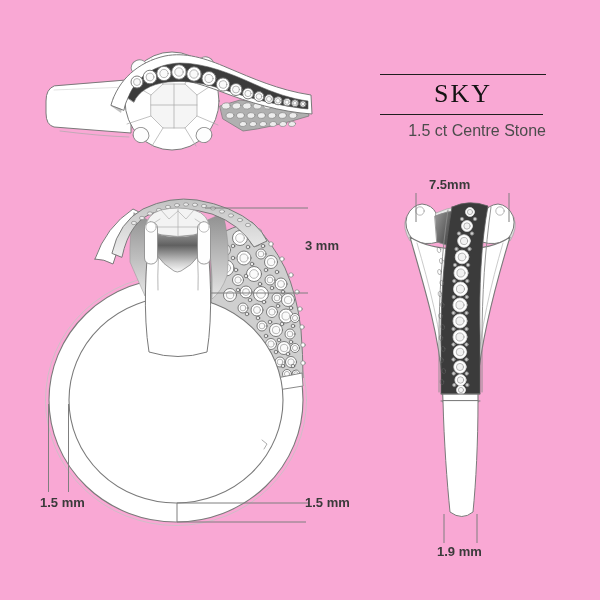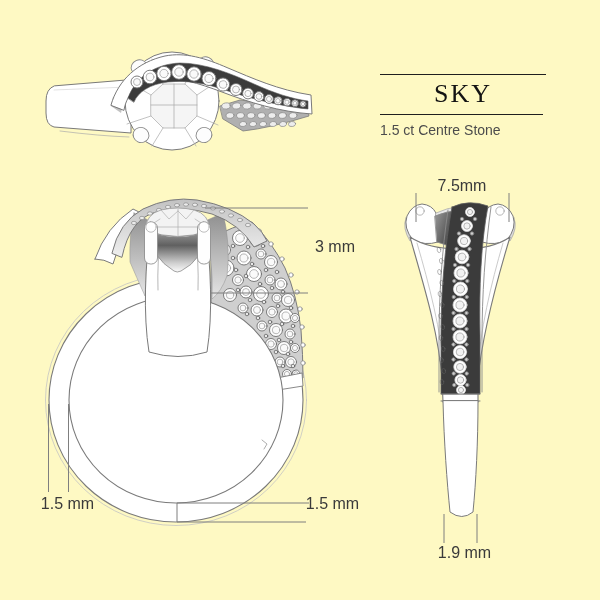--- a/index.html
+++ b/index.html
@@ -1,24 +1,24 @@
 <!DOCTYPE html>
 <html><head>
 <meta charset="utf-8">
 <style>
   html,body{margin:0;padding:0;background:#ffffff;}
-  #stage{position:relative;width:600px;height:600px;background:#fef9c3;overflow:hidden;
+  #stage{position:relative;width:600px;height:600px;background:#f9a8d4;overflow:hidden;
          font-family:"Liberation Sans",sans-serif;}
   #art{position:absolute;left:0;top:0;}
-  .lbl{position:absolute;font-size:16px;color:#3a3a3a;text-align:center;white-space:nowrap;}
+  .lbl{position:absolute;font-size:13px;color:#3a3a3a;text-align:left;white-space:nowrap;font-weight:bold;}
   .rule{position:absolute;height:1px;background:#1f1f1f;}
   #brand-title{position:absolute;left:380px;top:79px;width:166px;text-align:center;
      font-family:"Liberation Serif",serif;font-size:26px;letter-spacing:2px;color:#131313;}
-  #subtitle{position:absolute;left:380px;top:122px;width:166px;text-align:left;
-     font-size:14px;color:#4c4c4c;}
+  #subtitle{position:absolute;left:380px;top:122px;width:166px;text-align:right;
+     font-size:16px;color:#4c4c4c;}
   #footer{position:absolute;left:0;top:571px;width:600px;text-align:center;
      font-size:11.5px;color:#000;}
 </style>
 </head>
 <body>
 
 <div id="stage">
 
 <svg id="art" width="600" height="600" viewBox="0 0 600 600">
   <defs>

